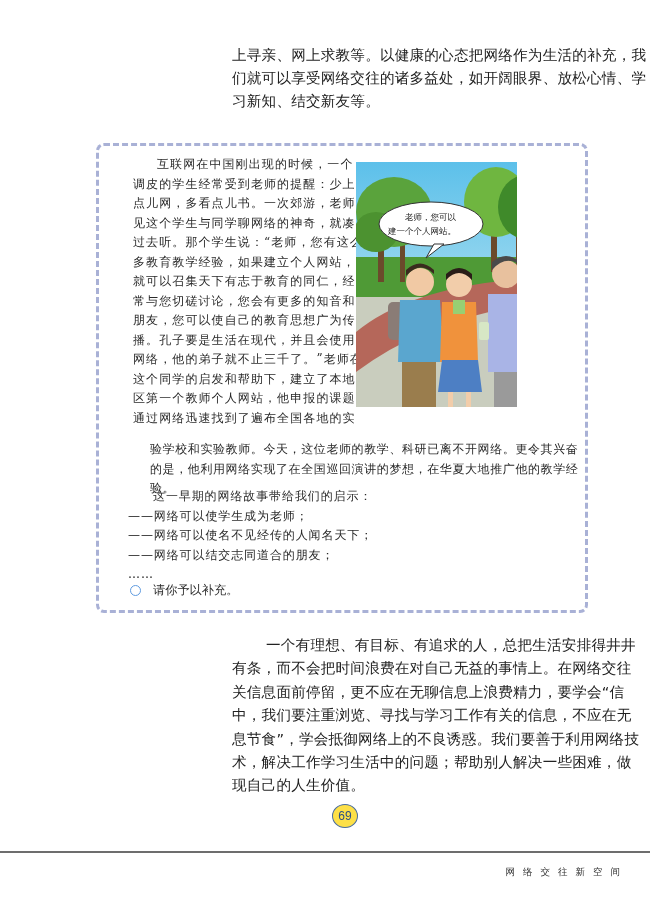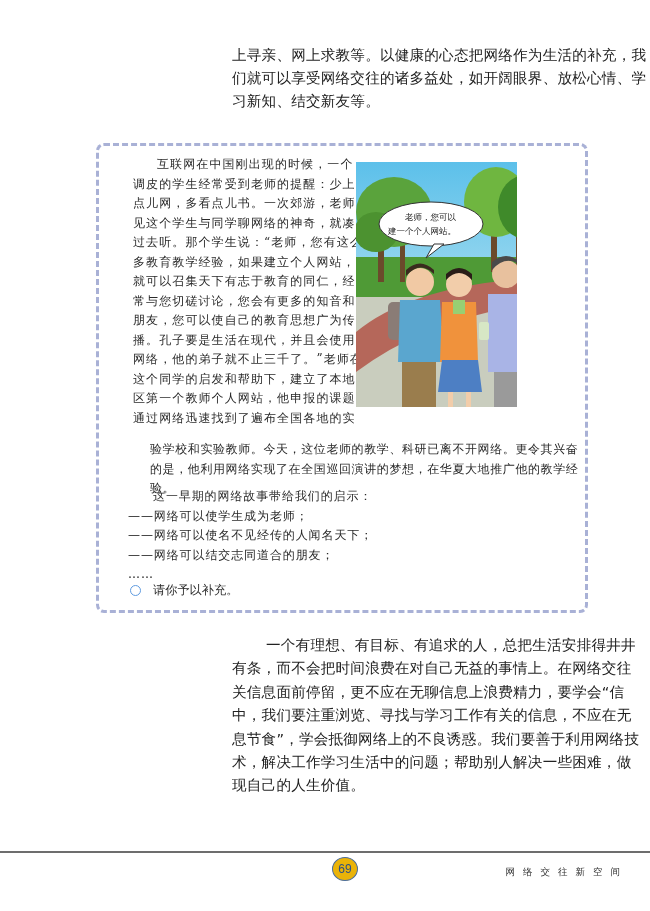--- a/index.html
+++ b/index.html
@@ -32,22 +32,22 @@
   .exercise { position: absolute; left: 130px; top: 581px; font-family: "DejaVu Serif", "Liberation Serif", serif;
               font-size: 12.2px; line-height: 19px; color: #2a2a2a; display: flex; align-items: center; }
   .exercise .circle { width: 11px; height: 11px; border: 1.4px solid #5f9be0; border-radius: 50%; margin-right: 12px; }
 
   
   .illustration { position: absolute; left: 356px; top: 162px; width: 161px; height: 245px; overflow: hidden; }
   .illustration svg { display: block; }
 
   
   .footer-rule { position: absolute; left: 0; top: 851px; width: 650px; height: 1.5px; background: #6d6d6d; }
-  .page-num { position: absolute; left: 332px; top: 857px; width: 26px; height: 24px; border-radius: 50%;
-              background: #eab308; border: 1.2px solid #4a6da0; font-size: 12px; color: #2c4f85;
+  .page-num { position: absolute; left: 332px; top: 804px; width: 26px; height: 24px; border-radius: 50%;
+              background: #fde047; border: 1.2px solid #4a6da0; font-size: 12px; color: #2c4f85;
               display: flex; align-items: center; justify-content: center; font-family: "Liberation Sans", sans-serif; }
   .footer-title { position: absolute; left: 0; width: 628px; top: 866px; text-align: right;
                   font-size: 9.5px; letter-spacing: 8px; color: #333; }
 </style>
 </head>
 <body>
 
 <div class="para" id="intro-para">
   <span class="line">上寻亲、网上求教等。以健康的心态把网络作为生活的补充，我</span>
   <span class="line">们就可以享受网络交往的诸多益处，如开阔眼界、放松心情、学</span>

